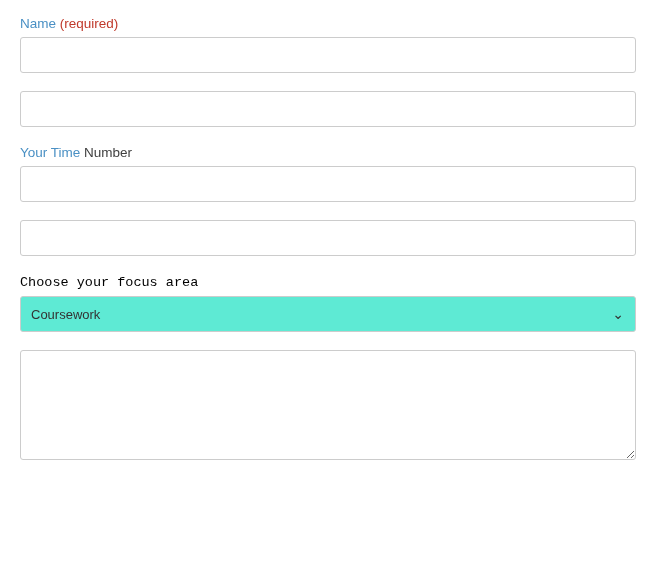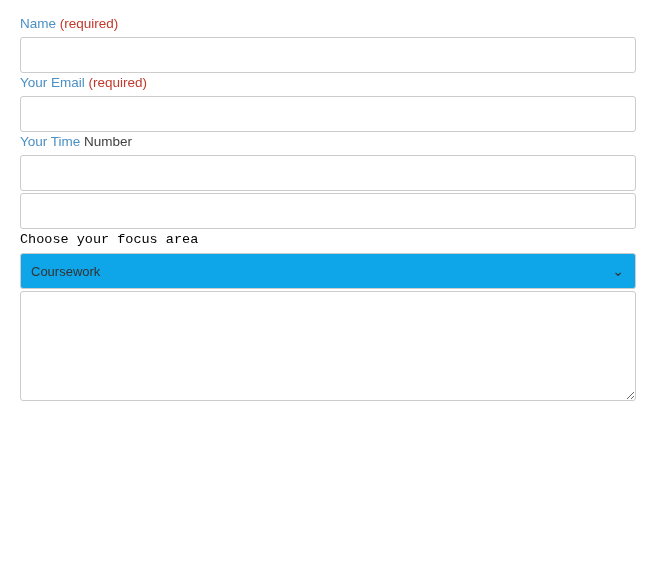--- a/index.html
+++ b/index.html
@@ -10,21 +10,21 @@
 
     body {
       background: #ffffff;
       font-family: Arial, sans-serif;
       padding: 16px 20px;
       width: 656px;
       min-height: 580px;
     }
 
     .form-group {
-      margin-bottom: 2px;
+      margin-bottom: 18px;
     }
 
     .form-label {
       display: block;
       font-size: 13.5px;
       margin-bottom: 6px;
       color: #555555;
     }
 
     .label-name {
@@ -75,21 +75,21 @@
 
     .form-select {
       width: 100%;
       height: 36px;
       border: 1px solid #cccccc;
       border-radius: 3px;
       padding: 6px 10px;
       font-size: 13px;
       color: #333333;
       outline: none;
-      background: #0ea5e9;
+      background: #5eead4;
       appearance: none;
       -webkit-appearance: none;
       cursor: pointer;
     }
 
     .select-chevron {
       position: absolute;
       right: 12px;
       top: 50%;
       transform: translateY(-50%);
@@ -115,23 +115,20 @@
 <body>
 
 <div class="form-group">
   <label class="form-label">
     <span class="label-name">Name</span><span class="label-required"> (required)</span>
   </label>
   <input type="text" class="form-input" style="">
 </div>
 
 <div class="form-group">
-  <label class="form-label">
-    <span class="label-name">Your Email</span><span class="label-required"> (required)</span>
-  </label>
   <input type="email" class="form-input" style="">
 </div>
 
 <div class="form-group">
   <label class="form-label">
     <span class="label-phone-prefix">Your Time</span><span class="label-phone-suffix"> Number</span>
   </label>
   <input type="tel" class="form-input" style="">
 </div>
 

